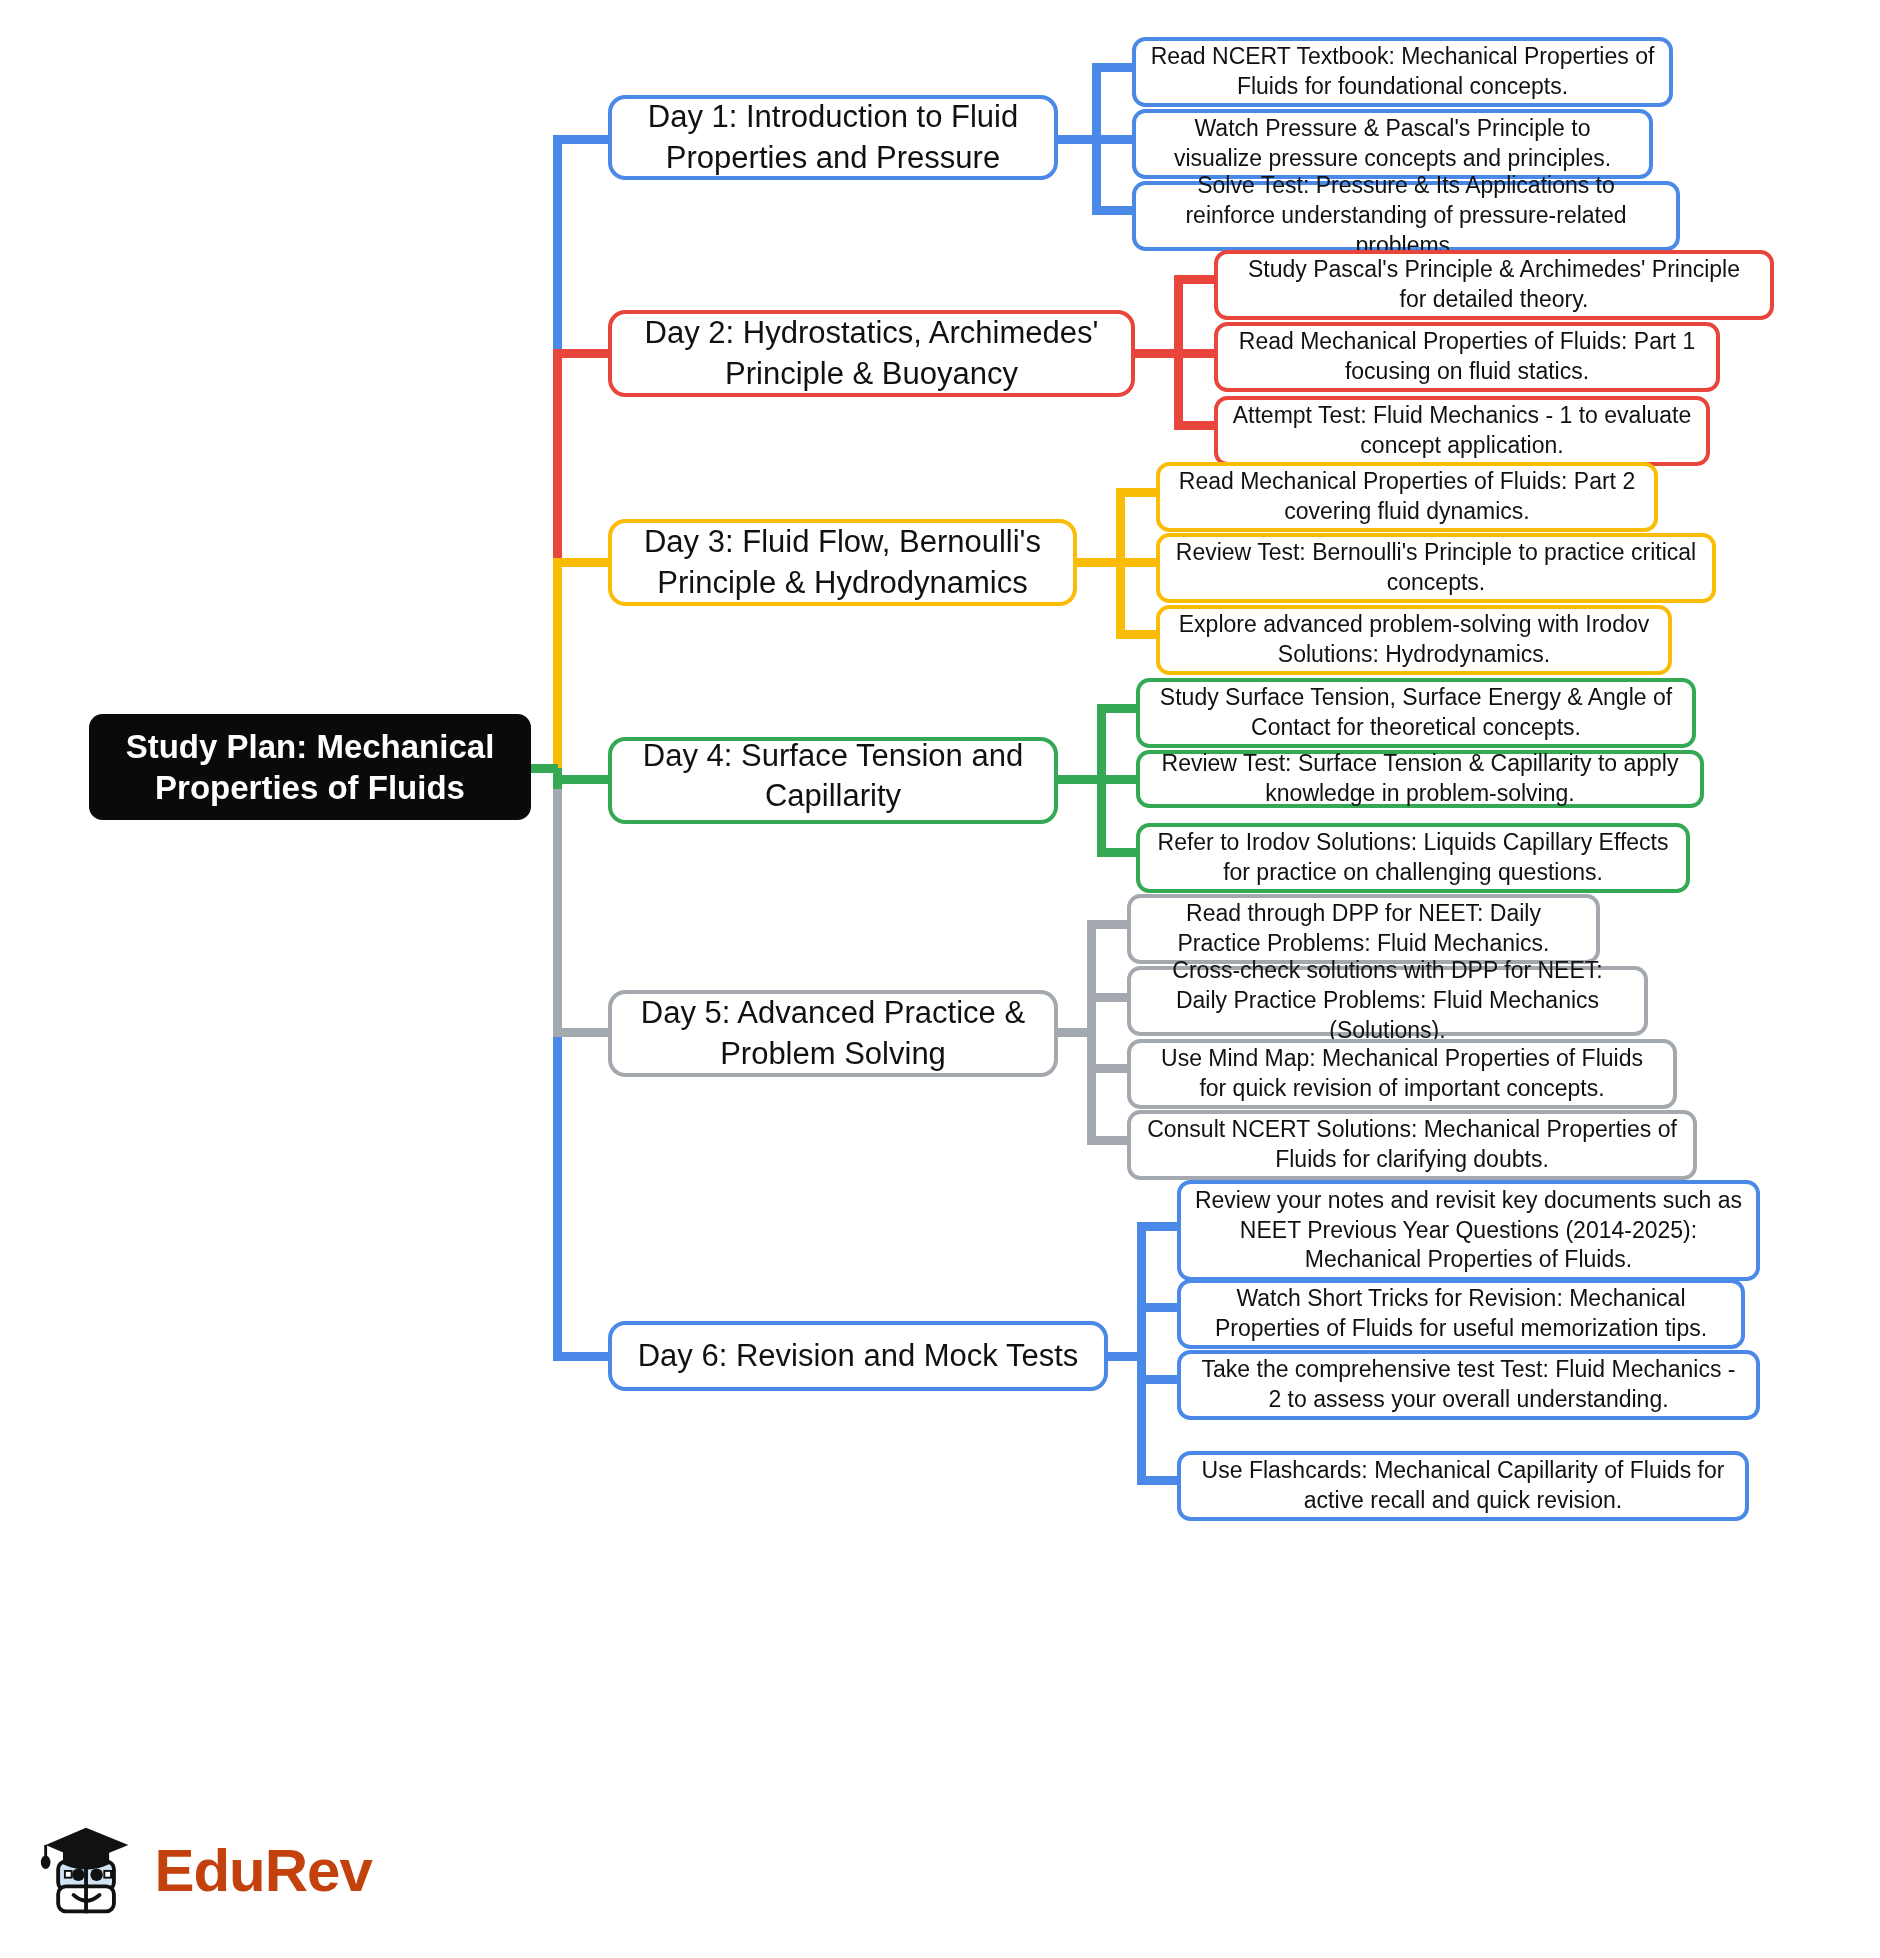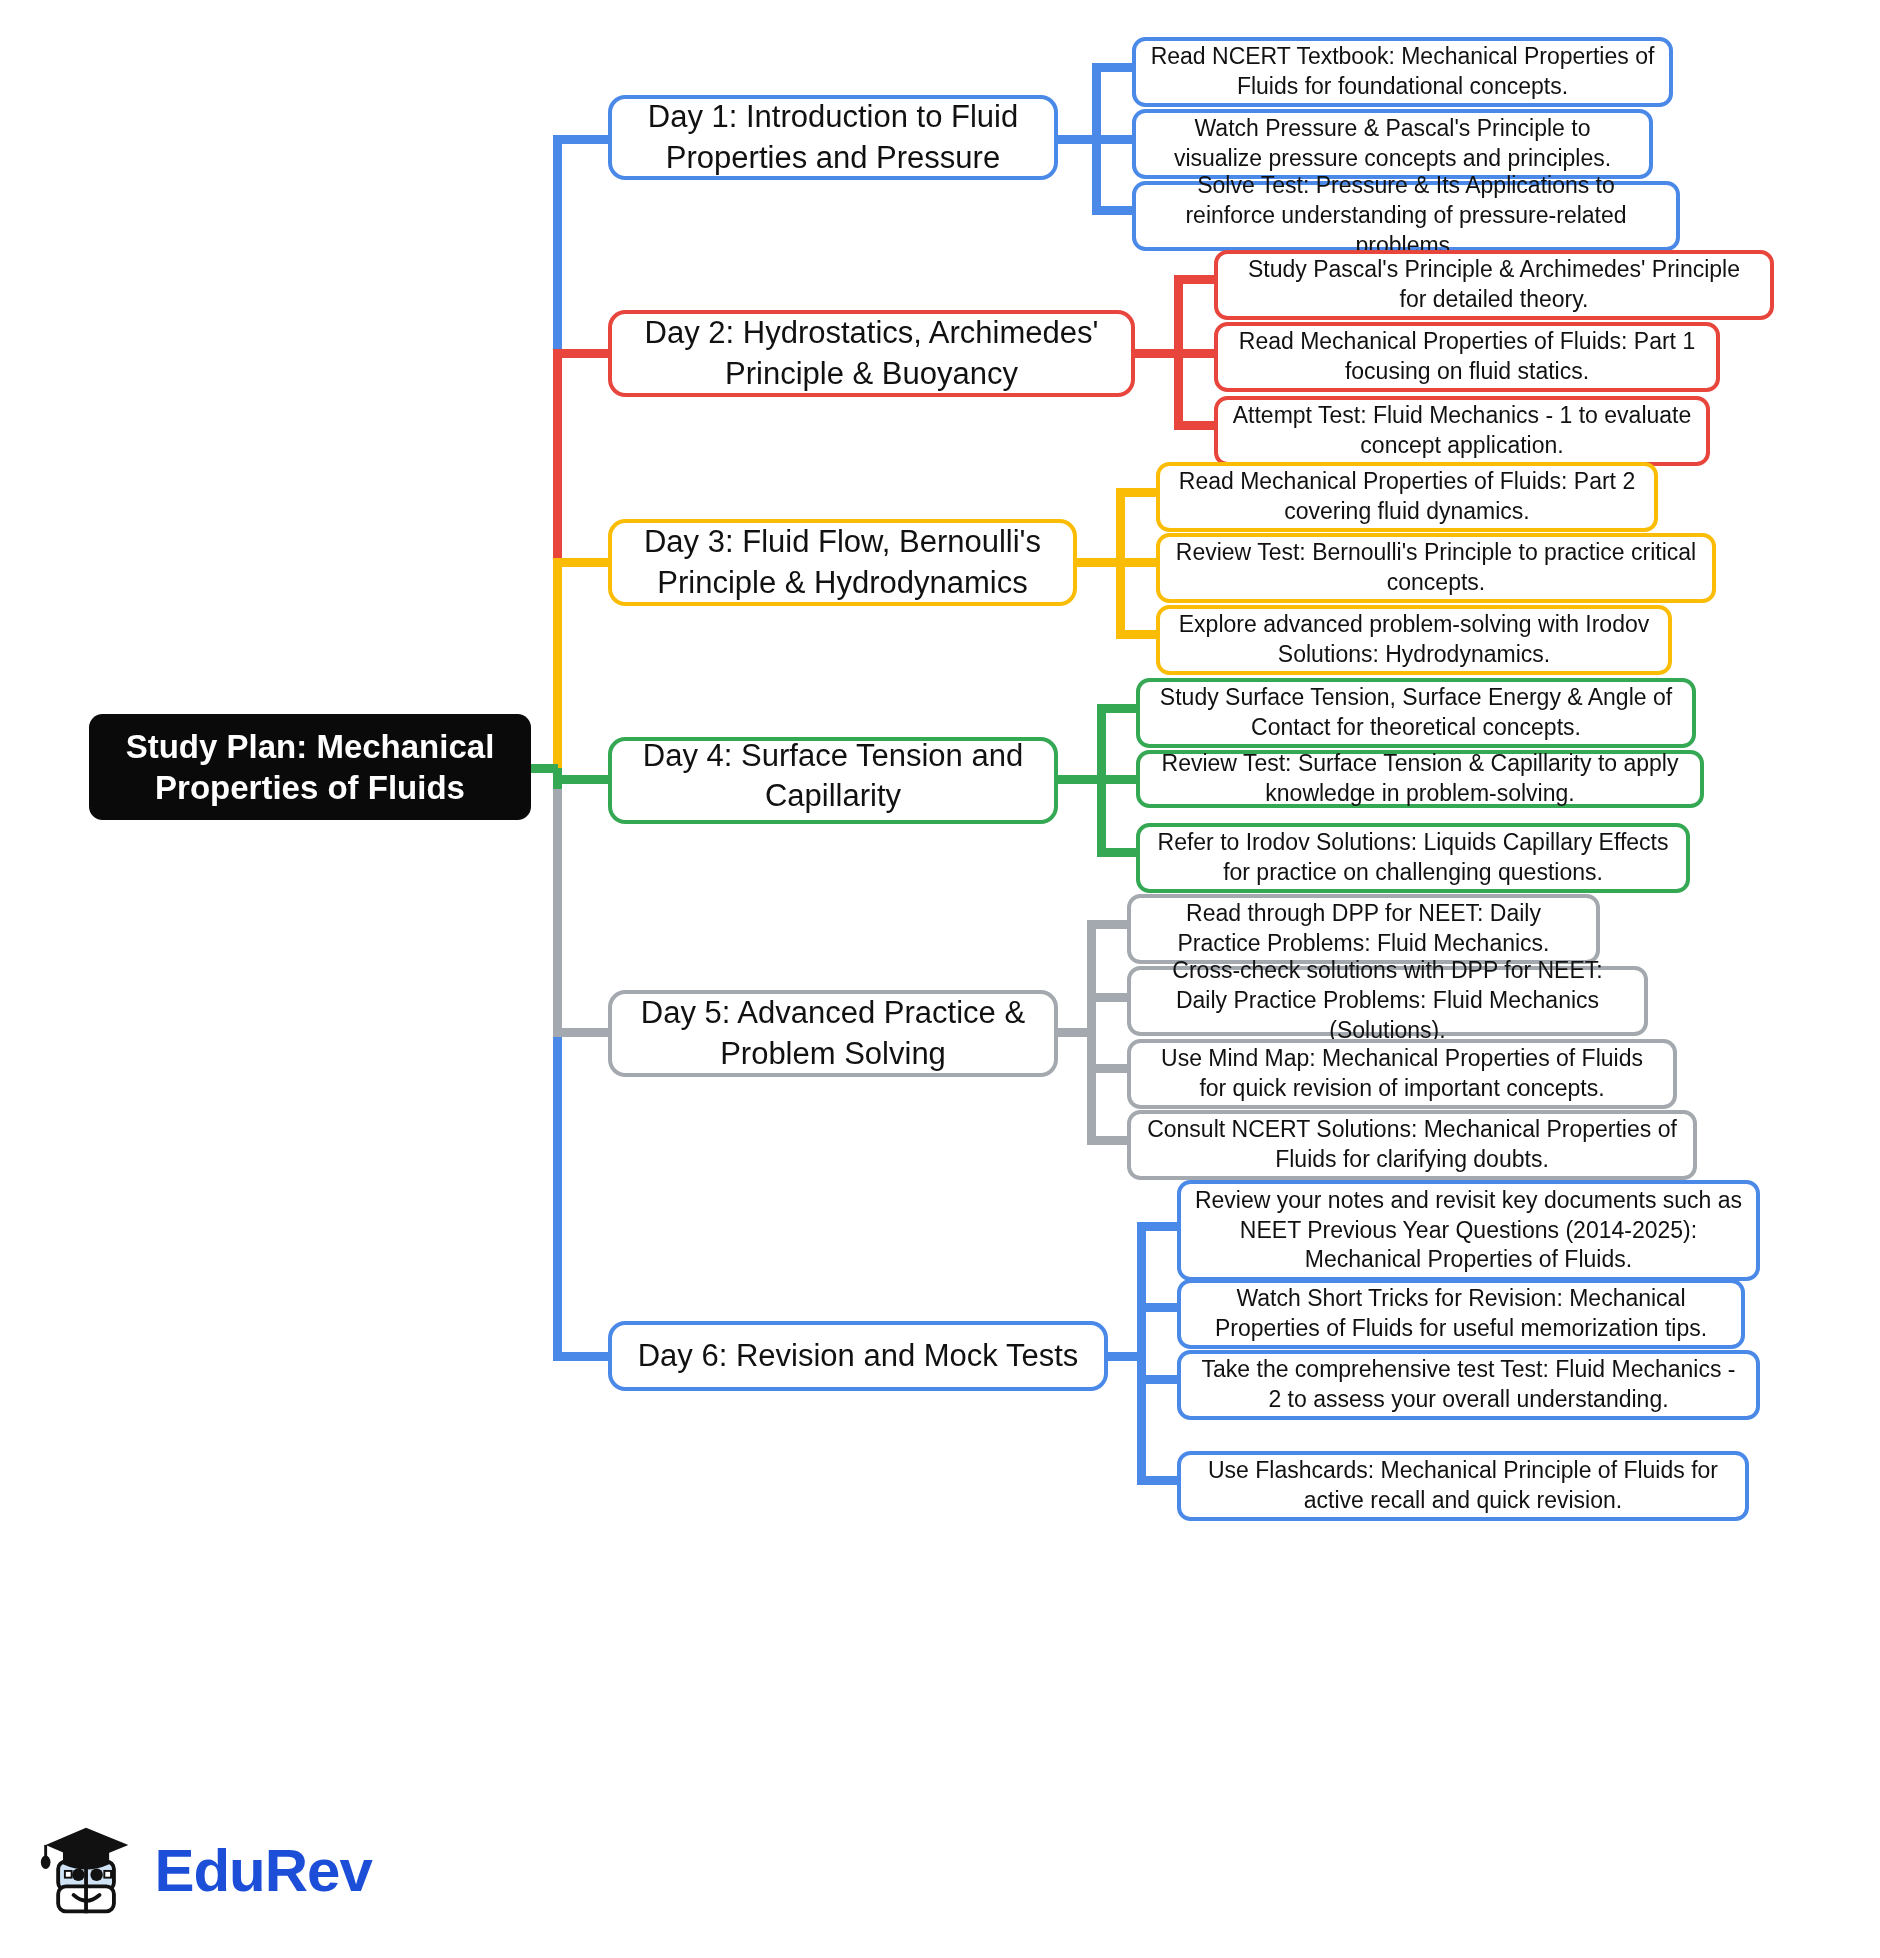--- a/index.html
+++ b/index.html
@@ -70,21 +70,21 @@
     position: absolute;
     left: 37px;
     top: 1819px;
     display: flex;
     align-items: center;
     gap: 17.4px;
   }
   #logo .wordmark {
     font-size: 60px;
     font-weight: bold;
-    color: #1d4ed8;
+    color: #c2410c;
     letter-spacing: -1px;
     line-height: 1;
   }
 </style>
 </head>
 <body>
 
 <div id="canvas">
 
   <div class="line" style="left:553px; top:139px; width:8.7px; height:212px; background:#4a89e8;"></div>
@@ -225,21 +225,21 @@
   <div class="node leaf-node" style="left:1177px; top:1180px; width:583px; height:101px; border-color:#4a89e8;">
     <span>Review your notes and revisit key documents such as NEET Previous Year Questions (2014-2025): Mechanical Properties of Fluids.</span>
   </div>
   <div class="node leaf-node" style="left:1177px; top:1279px; width:568px; height:70px; border-color:#4a89e8;">
     <span>Watch Short Tricks for Revision: Mechanical Properties of Fluids for useful memorization tips.</span>
   </div>
   <div class="node leaf-node" style="left:1177px; top:1350px; width:583px; height:70px; border-color:#4a89e8;">
     <span>Take the comprehensive test Test: Fluid Mechanics - 2 to assess your overall understanding.</span>
   </div>
   <div class="node leaf-node" style="left:1177px; top:1451px; width:572px; height:70px; border-color:#4a89e8;">
-    <span>Use Flashcards: Mechanical Principle of Fluids for active recall and quick revision.</span>
+    <span>Use Flashcards: Mechanical Capillarity of Fluids for active recall and quick revision.</span>
   </div>
 
   <div id="logo">
     <span>
       <svg width="100" height="100" viewBox="0 0 104 104" aria-hidden="true">
 
         <rect x="22" y="44" width="58" height="30" rx="8" ry="8" fill="#cfe3f5" stroke="#111" stroke-width="4"></rect>
         <rect x="22" y="70" width="58" height="26" rx="8" ry="8" fill="#ffffff" stroke="#111" stroke-width="4"></rect>
 
         <line x1="51" y1="42" x2="51" y2="98" stroke="#111" stroke-width="4"></line>

